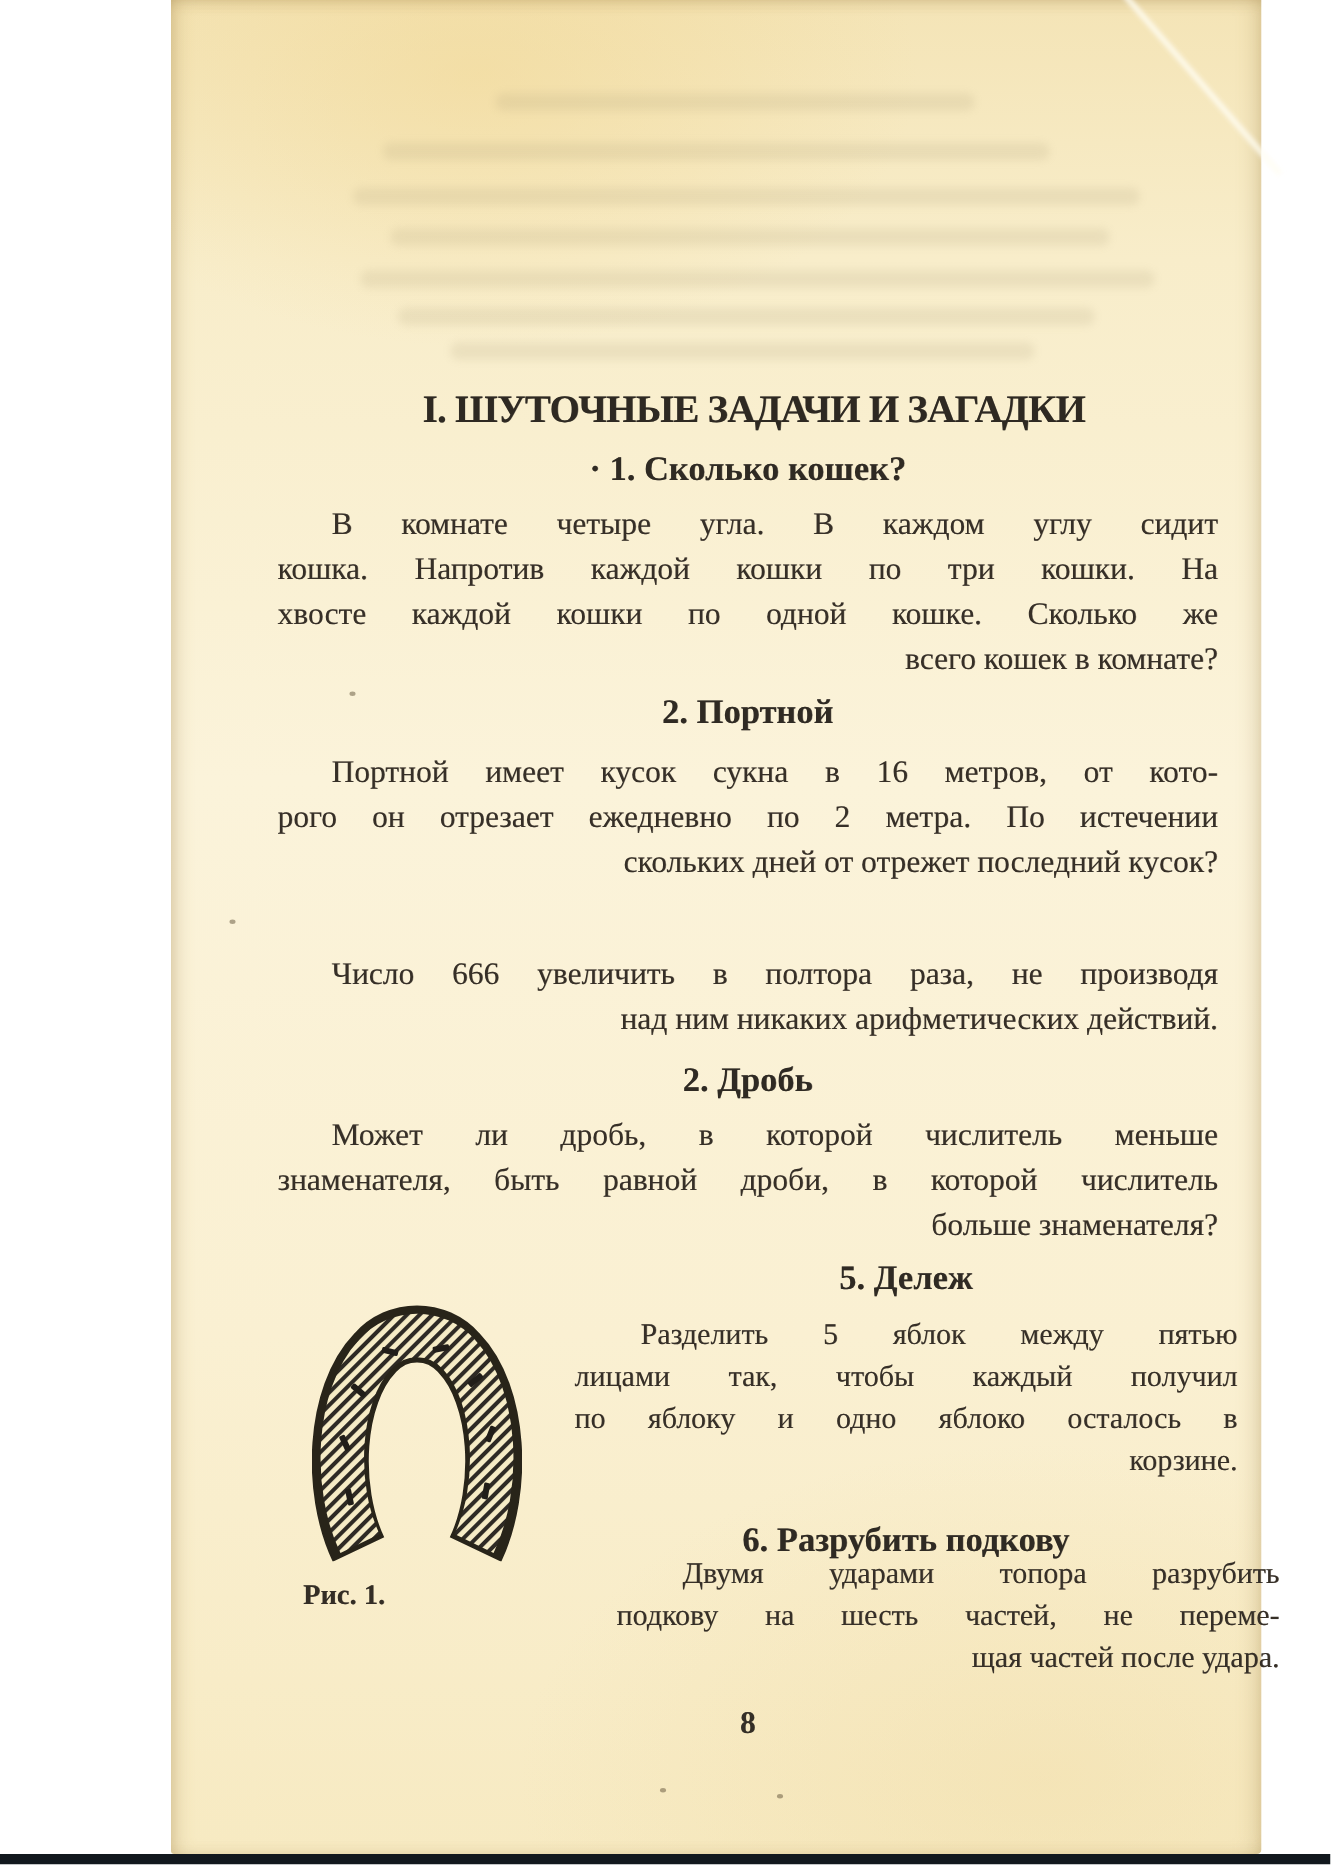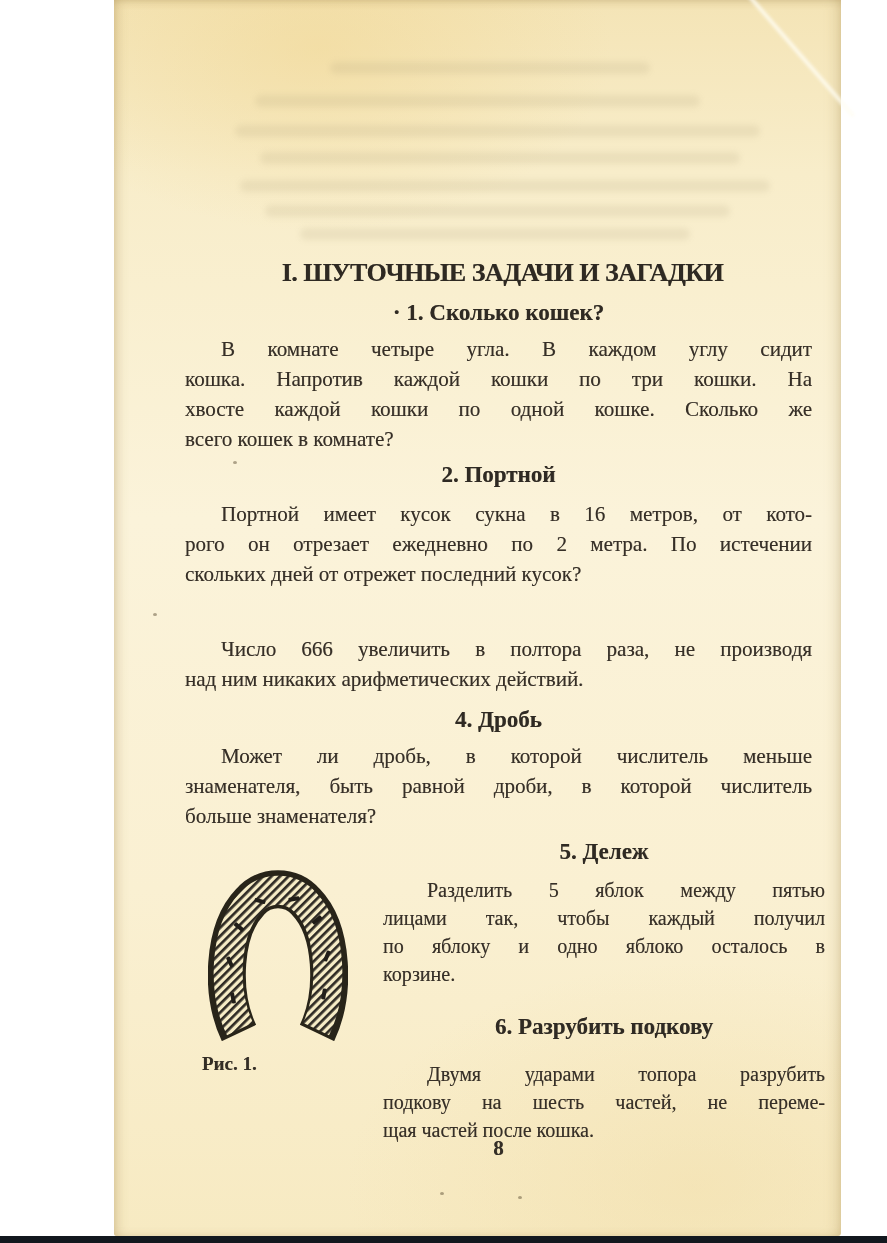--- a/index.html
+++ b/index.html
@@ -45,21 +45,21 @@
     text-align:center;font-size:23px;font-weight:bold;
     color:#2f2a23;text-shadow:.3px .3px 0 rgba(47,42,35,.5);
   }
   .rhd{left:269px;width:442px;}
   .para{
     position:absolute;left:71px;width:627px;
     font-size:21px;color:#362f27;text-shadow:.3px .3px 0 rgba(54,47,39,.45);
   }
   .para div{line-height:30px;height:30px;white-space:nowrap;}
   .para .jline{text-align:justify;text-align-last:justify;white-space:normal;}
-  .para .lline{text-align:left;white-space:normal;}
+  .para .lline{text-align:right;white-space:normal;}
   .indent{text-indent:36px;}
   .rcol{left:269px;width:442px;font-size:20px;}
   .rcol div{line-height:28px;height:28px;}
   .rcol .indent{text-indent:44px;}
   .figure{position:absolute;left:94px;top:870px;width:140px;height:171px;}
   .caption{
     position:absolute;left:88px;top:1053px;width:152px;
     text-align:left;font-size:19px;font-weight:bold;color:#332d25;
     text-shadow:.3px .3px 0 rgba(51,45,37,.45);
   }
@@ -106,21 +106,21 @@
     <div class="jline indent">Портной имеет кусок сукна в 16 метров, от кото-</div>
     <div class="jline">рого он отрезает ежедневно по 2 метра. По истечении</div>
     <div class="lline">скольких дней от отрежет последний кусок?</div>
   </div>
 
   <div class="para" style="top:634px;">
     <div class="jline indent">Число 666 увеличить в полтора раза, не производя</div>
     <div class="lline">над ним никаких арифметических действий.</div>
   </div>
 
-  <h2 class="hd" style="top:707px;">4. Дробь</h2>
+  <h2 class="hd" style="top:707px;">2. Дробь</h2>
   <div class="para" style="top:741px;">
     <div class="jline indent">Может ли дробь, в которой числитель меньше</div>
     <div class="jline">знаменателя, быть равной дроби, в которой числитель</div>
     <div class="lline">больше знаменателя?</div>
   </div>
 
   <h2 class="hd rhd" style="top:839px;">5. Дележ</h2>
   <div class="para rcol" style="top:876px;">
     <div class="jline indent">Разделить 5 яблок между пятью</div>
     <div class="jline">лицами так, чтобы каждый получил</div>
@@ -147,22 +147,22 @@
       <rect x="-5.5" y="-2" width="11" height="4" rx="1" transform="translate(52,31) rotate(14)"></rect>
       <rect x="-5.5" y="-2" width="11" height="4" rx="1" transform="translate(86,29) rotate(-10)"></rect>
       <rect x="-5.5" y="-2" width="11" height="4" rx="1" transform="translate(109,50) rotate(-40)"></rect>
       <rect x="-5.5" y="-2" width="11" height="4" rx="1" transform="translate(119,86) rotate(-68)"></rect>
       <rect x="-5.5" y="-2" width="11" height="4" rx="1" transform="translate(116,124) rotate(-80)"></rect>
     </g>
   </svg>
   <div class="caption">Рис. 1.</div>
 
   <h2 class="hd rhd" style="top:998px;margin-top:16px;">6. Разрубить подкову</h2>
-  <div class="para rcol" style="top:1060px;">
+  <div class="para rcol" style="top:1035px;margin-left:28px;">
     <div class="jline indent">Двумя ударами топора разрубить</div>
     <div class="jline">подкову на шесть частей, не переме-</div>
-    <div class="lline">щая частей после кошка.</div>
+    <div class="lline">щая частей после удара.</div>
   </div>
 
   <div class="pagenum">8</div>
 </div>
 
 <div class="bedbar"></div>
 
 </body></html>

